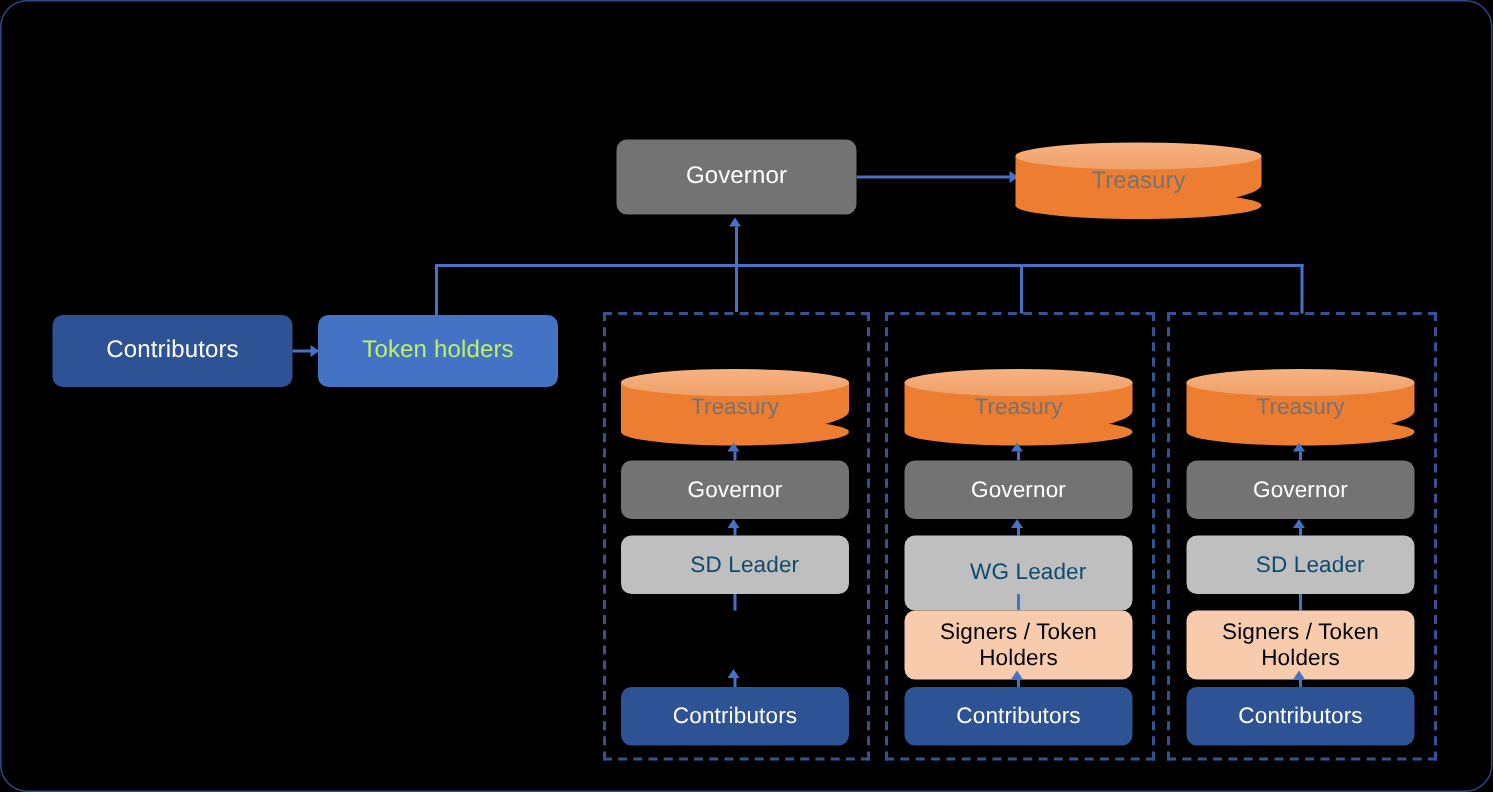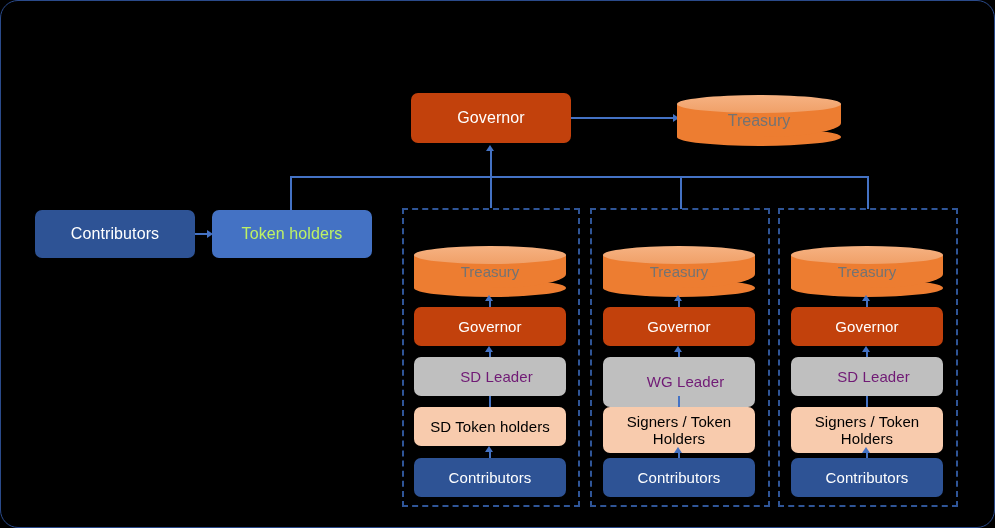--- a/index.html
+++ b/index.html
@@ -7,22 +7,22 @@
        font-family:"Liberation Sans","DejaVu Sans",sans-serif;}
 
   #canvas{position:relative;width:995px;height:528px;background:#000;
           border:1px solid #2a4a8a;border-radius:18px;box-sizing:border-box;}
 
   
   .node{position:absolute;box-sizing:border-box;border-radius:7px;
         display:flex;align-items:center;justify-content:center;
         text-align:center;line-height:1.15;letter-spacing:.1px;}
 
-  .n-gray      {background:#c2410c;color:#fff;}
-  .n-lightgray {background:#bfbfbf;color:#701a75;padding-left:13px;}
+  .n-gray      {background:#737373;color:#fff;}
+  .n-lightgray {background:#bfbfbf;color:#0c4a6e;padding-left:13px;}
   .n-darkblue  {background:#2e5395;color:#fff;}
   .n-blue      {background:#4472c4;color:#bef264;}
   .n-peach     {background:#f8cbad;color:#000;}
 
   
   .cyl{position:absolute;box-sizing:border-box;}
   .cyl .body{position:absolute;left:0;right:0;top:9px;bottom:0;
              background:#ed7d31;border-radius:0 0 50%/0 0 14px 14px;}
   .cyl .bottom{position:absolute;left:0;right:0;bottom:-9px;height:18px;
                background:#ed7d31;border-radius:50%;}
@@ -103,23 +103,20 @@
 
   <div class="line-v" style="left:488px;top:351px;height:5px;"></div>
   <div class="arrow-up" style="left:484px;top:345px;"></div>
 
   <div class="node n-lightgray" style="left:413px;top:356px;width:152px;height:39px;font-size:15px;">
     <span>SD Leader</span>
   </div>
 
   <div class="line-v" style="left:488px;top:395px;height:11px;"></div>
 
-  <div class="node n-peach" style="left:413px;top:406px;width:152px;height:39px;font-size:15px;">
-    <span>SD Token holders</span>
-  </div>
 
   <div class="line-v" style="left:488px;top:451px;height:6px;"></div>
   <div class="arrow-up" style="left:484px;top:445px;"></div>
 
   <div class="node n-darkblue" style="left:413px;top:457px;width:152px;height:39px;font-size:15px;">
     <span>Contributors</span>
   </div>
 
   <div class="group" style="left:589px;top:207px;width:180px;height:299px;"></div>
 

